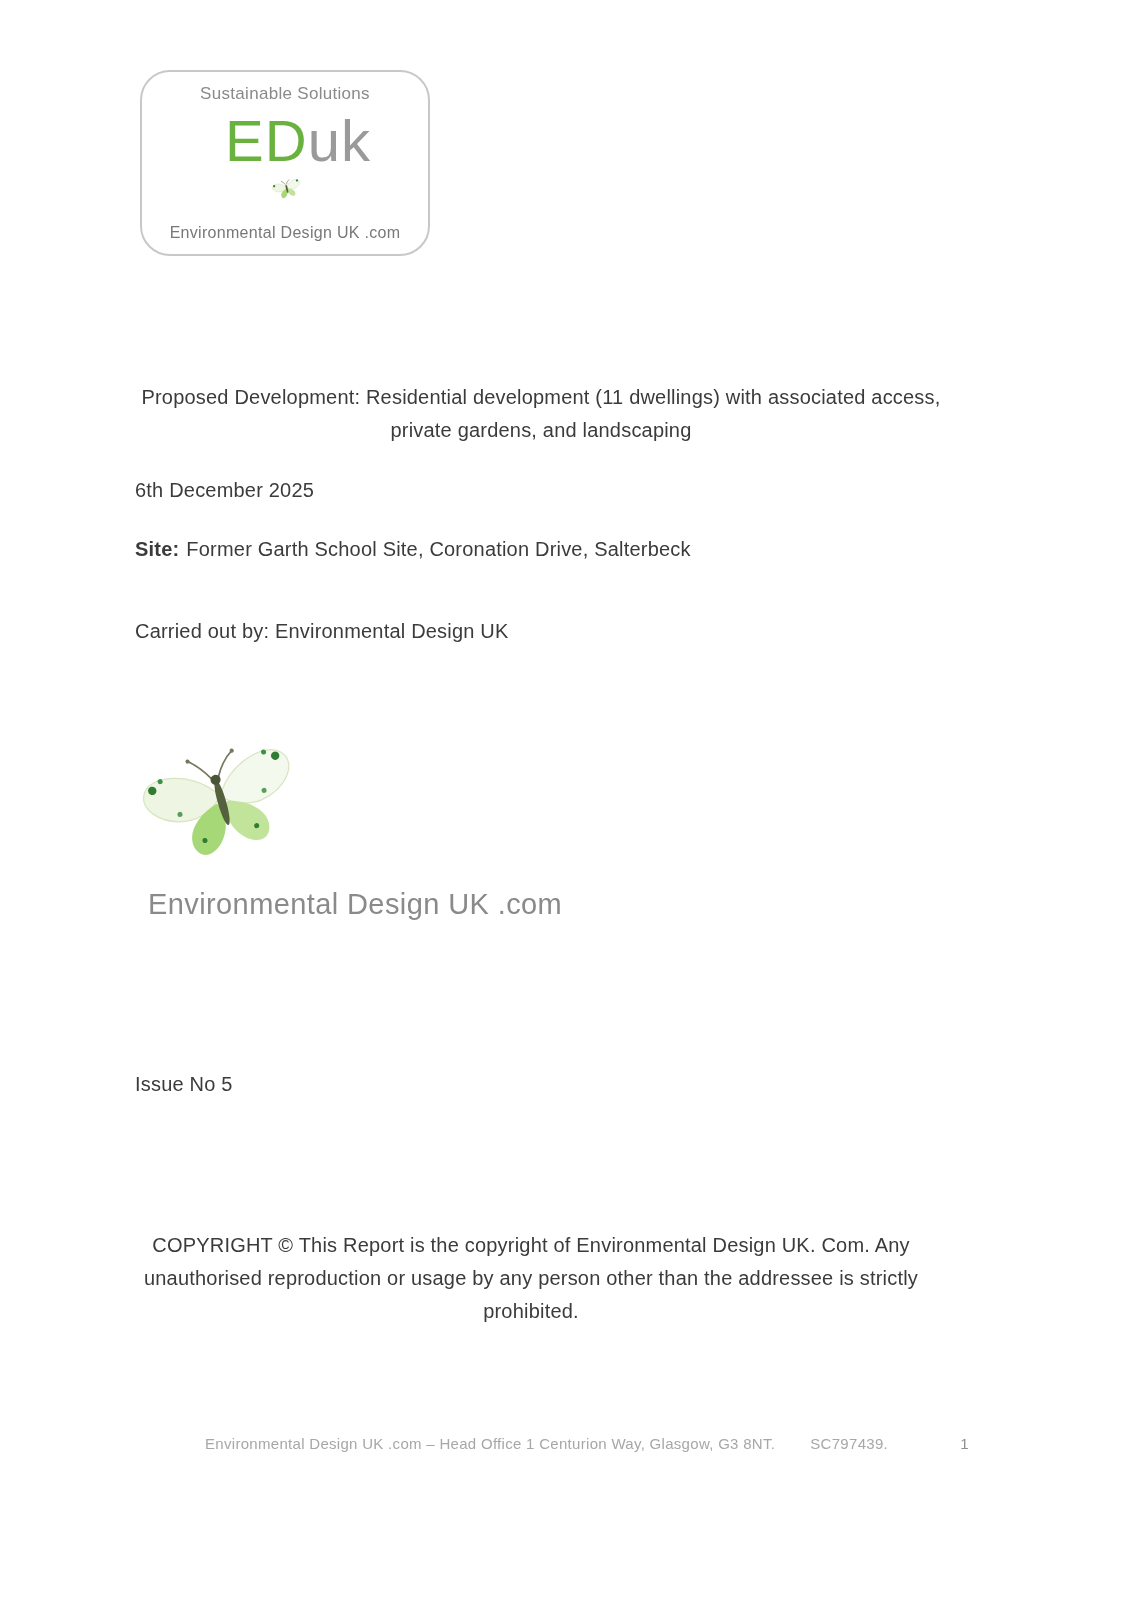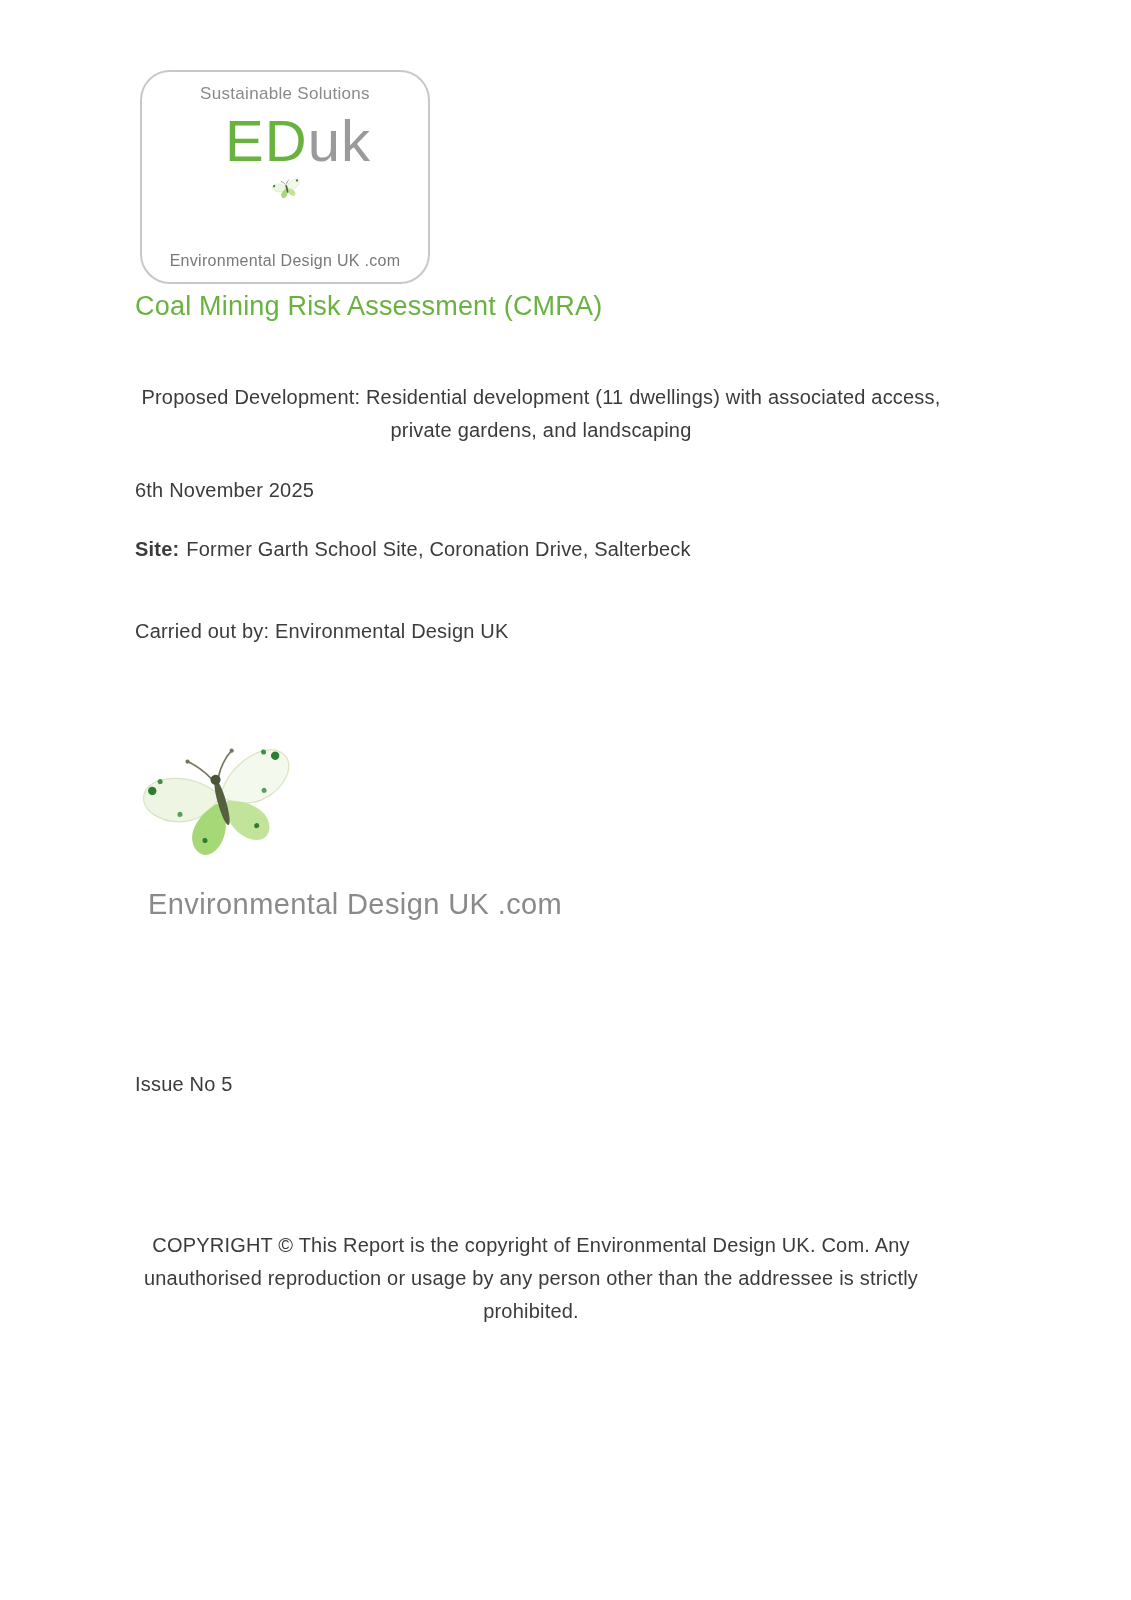--- a/index.html
+++ b/index.html
@@ -22,21 +22,21 @@
     height:1600px;
     margin:0 auto;
     background:#ffffff;
     overflow:hidden;
   }
 
   
   .logo-box{
     position:absolute;
     left:140px; top:70px;
-    width:290px; height:214px;
+    width:290px; height:186px;
     border:2px solid var(--border_gray);
     border-radius:30px;
     background:#fff;
   }
   .logo-tagline{
     position:absolute; top:12px; left:0; right:0;
     text-align:center;
     font-size:17px;
     color:var(--muted_gray);
     letter-spacing:.3px;
@@ -140,25 +140,24 @@
           <path d="M116,88 C136,92 162,110 156,132 C150,152 124,144 114,118 C110,106 112,94 116,88 Z" fill="#c2e49a"></path>
           <circle cx="34" cy="52" r="7" fill="#2e7d32"></circle>
           <circle cx="186" cy="52" r="7" fill="#2e7d32"></circle>
           <ellipse cx="110" cy="88" rx="6" ry="28" fill="#55603f"></ellipse>
         </g>
       </svg>
     </div>
     <div class="logo-caption">Environmental Design UK .com</div>
   </div>
 
-  <h1 class="title">Coal Mining Risk Assessment (CMRA)</h1>
 
   <p class="para para-development">Proposed Development: Residential development (11 dwellings) with associated access, private gardens, and landscaping</p>
 
-  <p class="para para-date">6th November 2025</p>
+  <p class="para para-date">6th December 2025</p>
 
   <p class="para para-site"><span class="site-label">Site:</span><span>Former Garth School Site, Coronation Drive, Salterbeck</span></p>
 
   <p class="para para-carried">Carried out by: Environmental Design UK</p>
 
   <div class="brand-butterfly">
     <svg viewBox="0 0 220 180" aria-hidden="true">
       <g transform="rotate(-16 110 90)">
         <path d="M106,58 Q96,40 84,30" stroke="#77775f" stroke-width="2" fill="none"></path>
         <path d="M114,58 Q124,40 138,32" stroke="#77775f" stroke-width="2" fill="none"></path>
@@ -180,14 +179,19 @@
         <circle cx="110" cy="60" r="6" fill="#4a5538"></circle>
       </g>
     </svg>
   </div>
   <div class="brand-caption">Environmental Design UK .com</div>
 
   <p class="para para-issue">Issue No 5</p>
 
   <p class="para para-copyright">COPYRIGHT © This Report is the copyright of Environmental Design UK. Com. Any unauthorised reproduction or usage by any person other than the addressee is strictly prohibited.</p>
 
+  <div class="footer">
+    <span class="footer-address">Environmental Design UK .com – Head Office 1 Centurion Way, Glasgow, G3 8NT.</span>
+    <span class="footer-company">SC797439.</span>
+    <span class="page-num">1</span>
+  </div>
 
 </div>
 
 </body></html>

